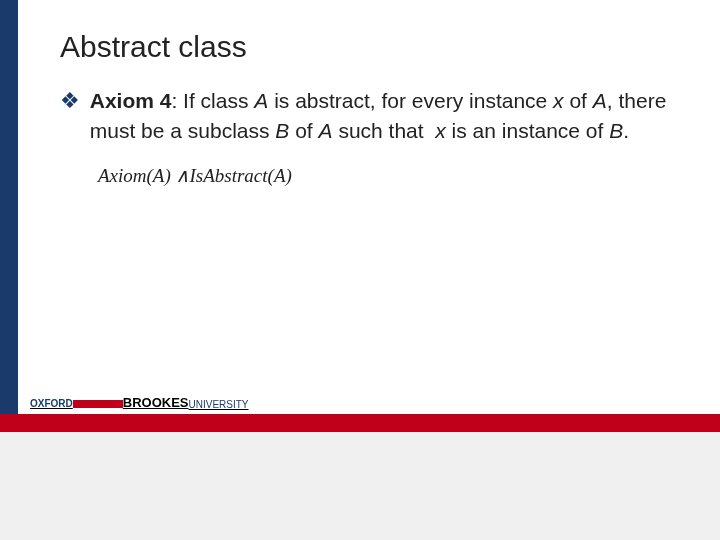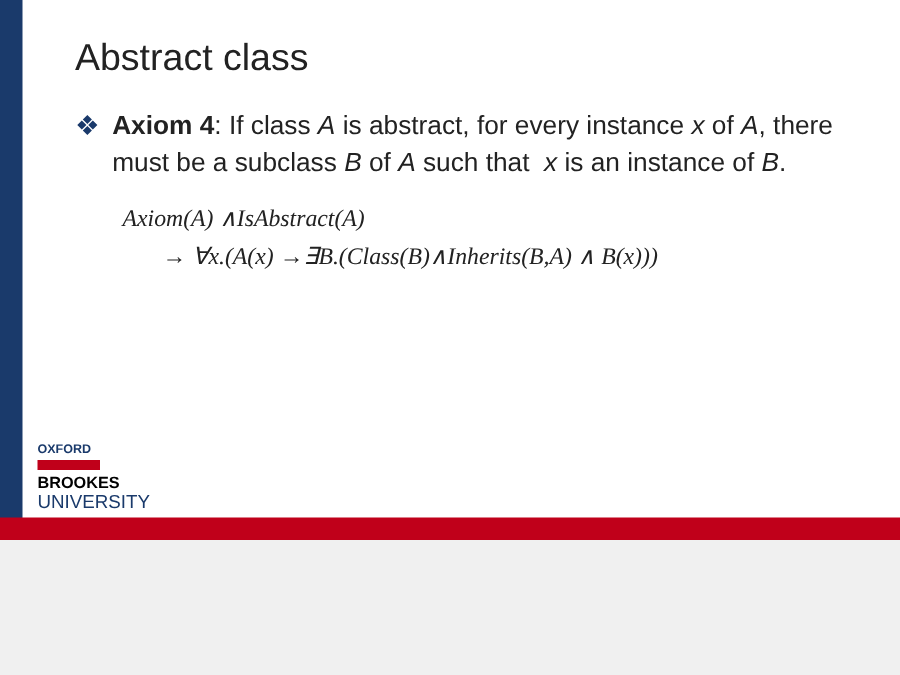--- a/index.html
+++ b/index.html
@@ -138,37 +138,38 @@
 
     .logo-brookes {
       font-size: 13px;
       font-weight: bold;
       font-family: Arial, sans-serif;
       color: #000000;
       text-align: center;
     }
 
     .logo-university {
-      font-size: 15px;
+      font-size: 10px;
       font-family: Arial, sans-serif;
       color: #1a3a6b;
       text-align: center;
     }
 
     .logo-red-stripe {
       width: 50px;
       height: 8px;
       background: #c0001a;
       margin: 2px 0;
     }
 
     .logo-container {
       display: flex;
-      flex-direction: column;
-      align-items: flex-start;
+      flex-direction: row;
+      align-items: flex-end;
+      text-decoration: underline;
     }
   </style>
 </head>
 <body>
 
 <div class="slide">
   <div class="left-bar"></div>
 
   <h1 class="title">Abstract class</h1>
 
@@ -179,23 +180,20 @@
         <strong>Axiom 4</strong>: If class <em>A</em> is abstract, for every
         instance <em>x</em> of <em>A</em>, there must be a subclass <em>B</em> of <em>A</em>
         such that &nbsp;<em>x</em> is an instance of <em>B</em>.
       </div>
     </div>
 
     <div class="logic-block">
       <span class="logic-line">
         <em>Axiom(A) ∧IsAbstract(A)</em>
       </span>
-      <span class="logic-indent">
-        <em>→ ∀x.(A(x) →∃B.(Class(B)∧Inherits(B,A) ∧ B(x)))</em>
-      </span>
     </div>
 
   </div>
 
   <div class="logo-area">
     <div class="logo-container">
       <span class="logo-oxford">OXFORD</span>
       <div class="logo-red-stripe"></div>
       <span class="logo-brookes">BROOKES</span>
       <span class="logo-university">UNIVERSITY</span>

